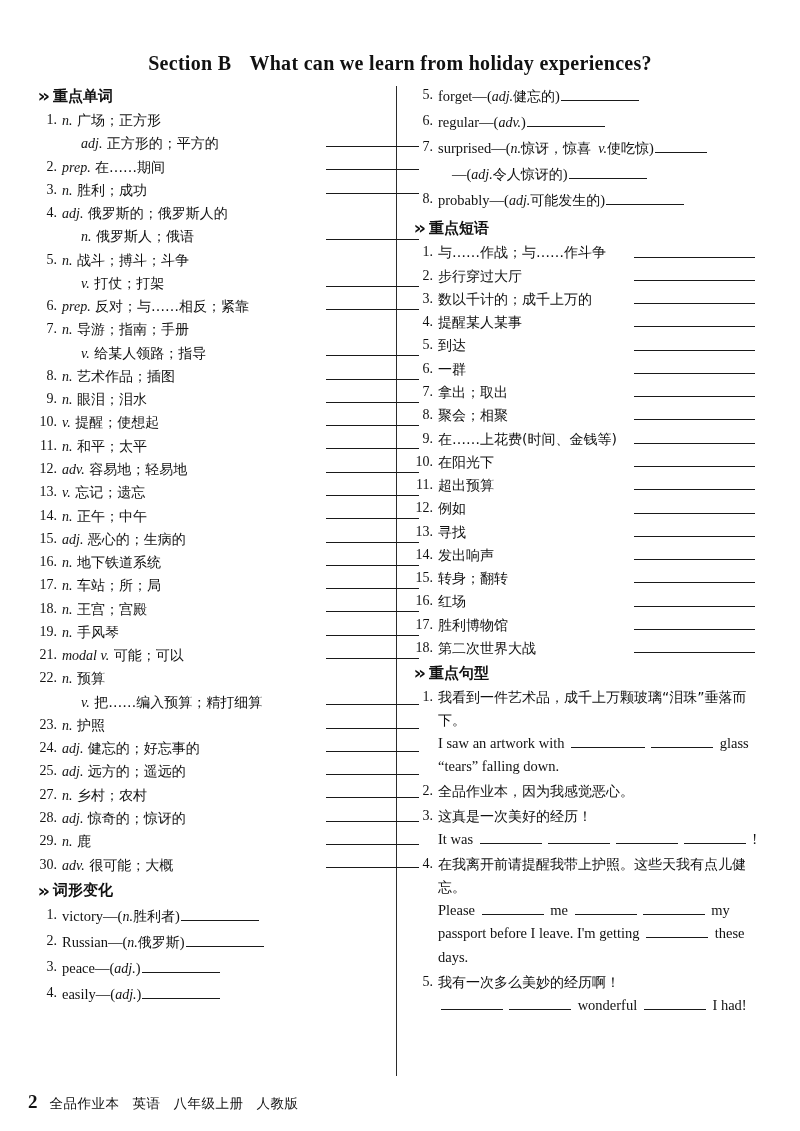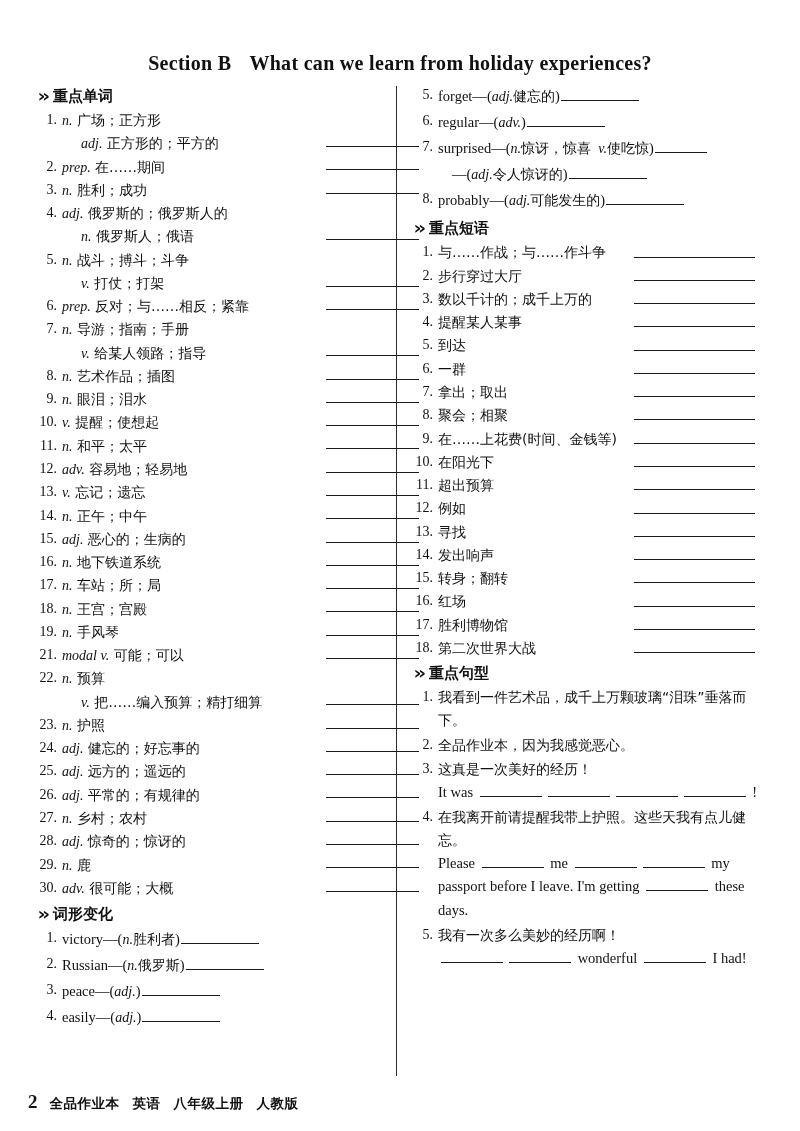--- a/index.html
+++ b/index.html
@@ -121,21 +121,21 @@
   
   .footer {
     position:absolute; left:28px; bottom:18px;
     display:flex; align-items:baseline;
     font-family:"DejaVu Sans","Liberation Sans",sans-serif;
   }
   .footer .pg {
     font-weight:bold; font-size:19px; margin-right:12px;
     font-family:"Liberation Serif",serif;
   }
-  .footer .ft { font-size:13.5px; font-weight:bold; letter-spacing:.5px; }
+  .footer .ft { font-size:13.5px; font-weight:normal; letter-spacing:.5px; }
   .footer .ft span { margin-right:13px; }
 </style>
 </head>
 <body>
 
 <div class="page">
 
   <div class="header">
     <span class="sec">Section B</span><span>What can we learn from holiday experiences?</span>
   </div>
@@ -281,25 +281,20 @@
           <div class="rule-l" style="top: 0.95em;"></div>
         </div>
         <div class="entry vocab-item">
           <div class="num">24.</div>
           <div class="body"><span><span class="pos">adj.</span><span class="cn"> 健忘的；好忘事的</span></span></div>
           <div class="rule-l" style="top: 0.95em;"></div>
         </div>
         <div class="entry vocab-item">
           <div class="num">25.</div>
           <div class="body"><span><span class="pos">adj.</span><span class="cn"> 远方的；遥远的</span></span></div>
-          <div class="rule-l" style="top: 0.95em;"></div>
-        </div>
-        <div class="entry vocab-item">
-          <div class="num">26.</div>
-          <div class="body"><span><span class="pos">adj.</span><span class="cn"> 平常的；有规律的</span></span></div>
           <div class="rule-l" style="top: 0.95em;"></div>
         </div>
         <div class="entry vocab-item">
           <div class="num">27.</div>
           <div class="body"><span><span class="pos">n.</span><span class="cn"> 乡村；农村</span></span></div>
           <div class="rule-l" style="top: 0.95em;"></div>
         </div>
         <div class="entry vocab-item">
           <div class="num">28.</div>
           <div class="body"><span><span class="pos">adj.</span><span class="cn"> 惊奇的；惊讶的</span></span></div>
@@ -546,20 +541,21 @@
     <div class="sec-head" style="margin-top:4px;">
       <span class="chev">»</span>
       <span>重点句型</span>
     </div>
 
     <div id="key-sentences-list">
         <div class="entry sent">
           <div class="num">1.</div>
           <div class="body">
             <div class="cnline">我看到一件艺术品，成千上万颗玻璃“泪珠”垂落而下。</div>
+            <div class="enline"><span>I saw an artwork with </span><span class="blank b-l"></span><span class="blank b-m"></span><span> glass “tears” falling down. </span></div>
           </div>
         </div>
         <div class="entry sent">
           <div class="num">2.</div>
           <div class="body">
             <div class="cnline">全品作业本，因为我感觉恶心。</div>
           </div>
         </div>
         <div class="entry sent">
           <div class="num">3.</div>

